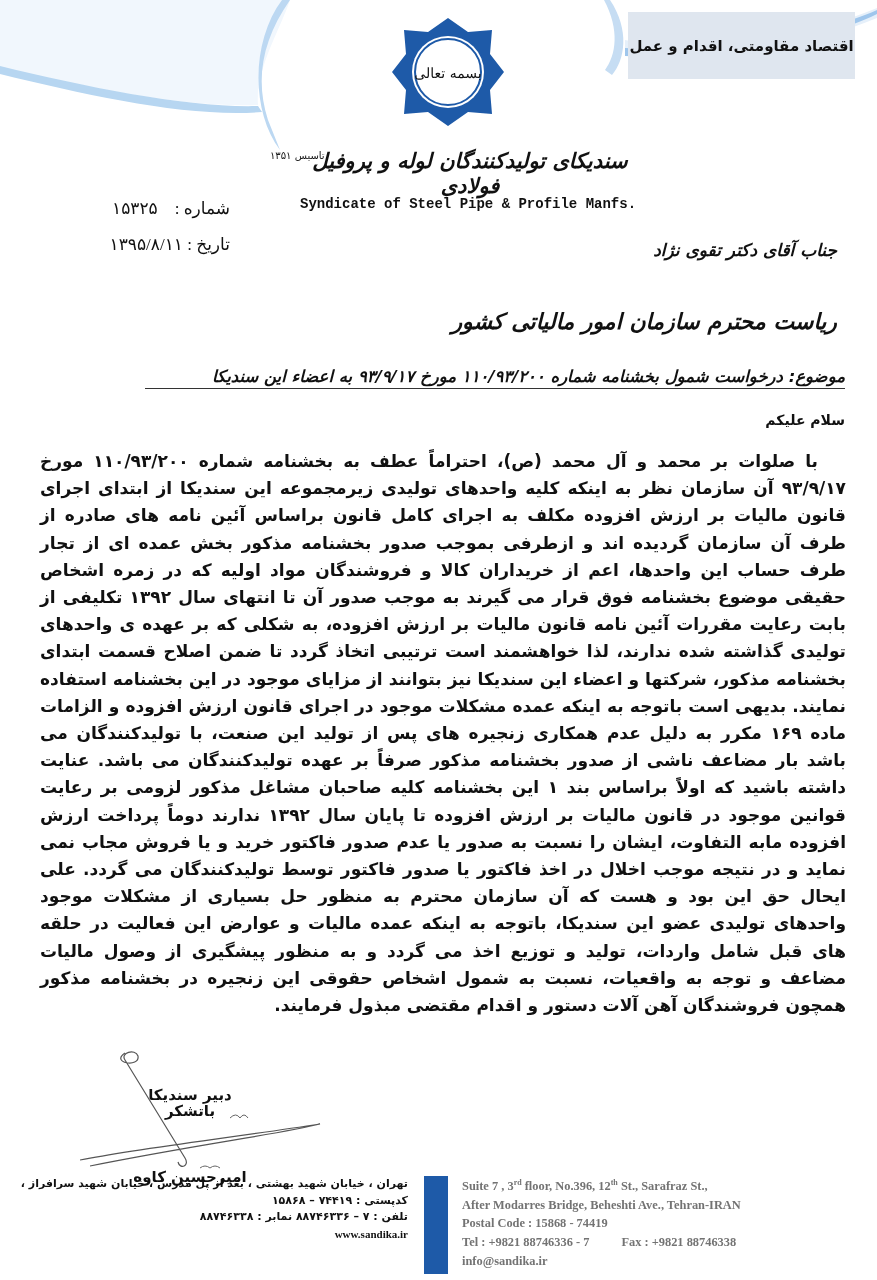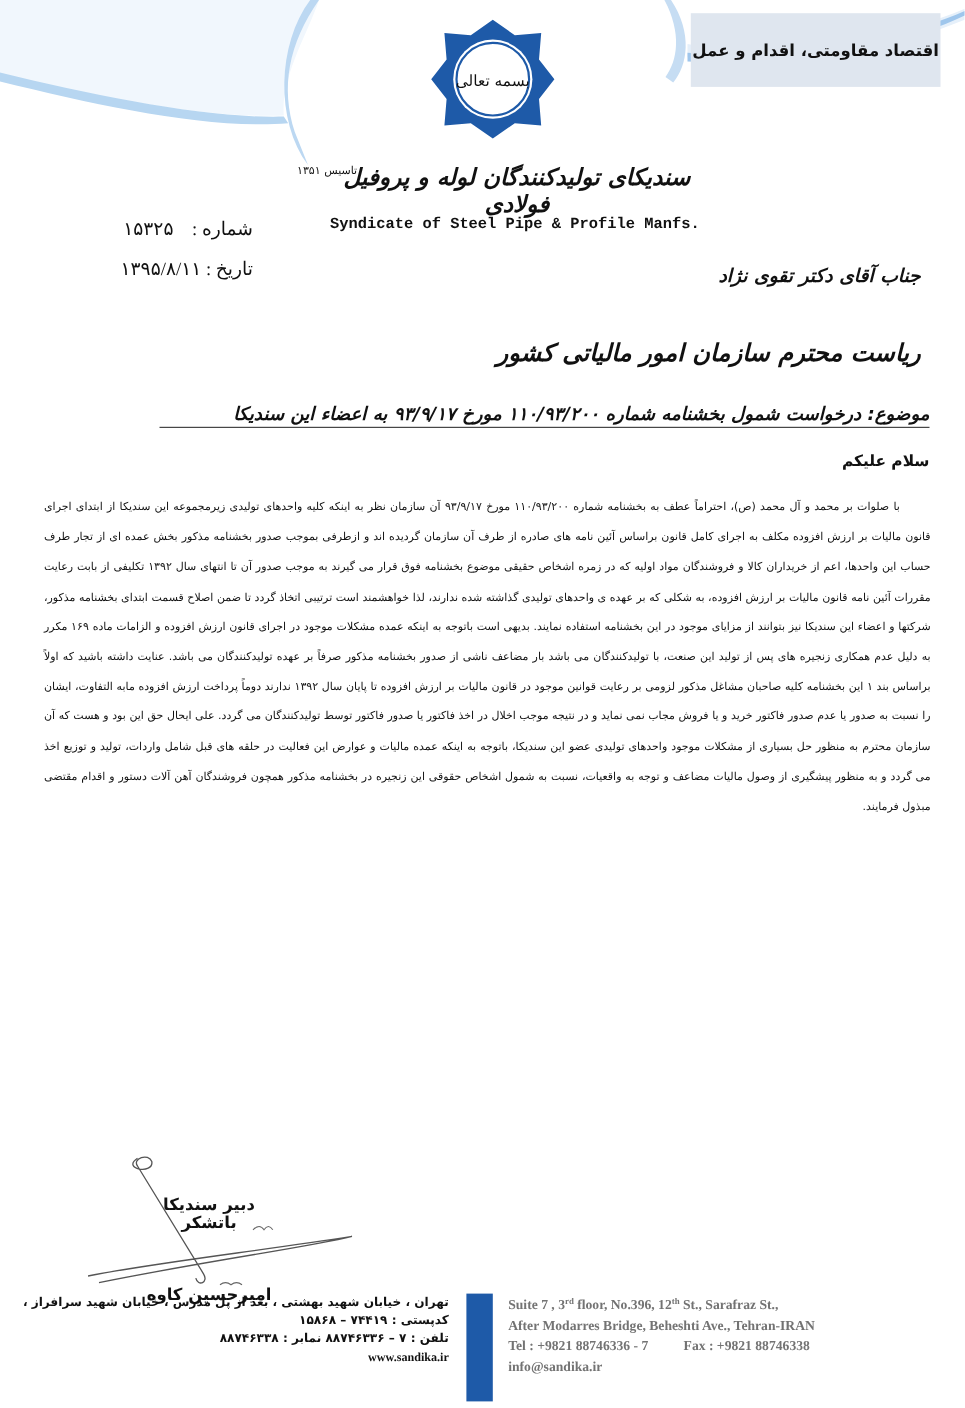--- a/index.html
+++ b/index.html
@@ -17,21 +17,21 @@
             font-family:Liberation Mono, monospace; font-weight:bold; font-size:14px; }
   .meta { position:absolute; left:70px; width:160px; direction:rtl; font-family:"Liberation Serif", serif; font-size:17px; }
   .addr1 { position:absolute; right:40px; top:240px; direction:rtl; font-family:"DejaVu Serif", serif;
            font-style:italic; font-weight:bold; font-size:17px; }
   .addr2 { position:absolute; right:40px; top:308px; direction:rtl; font-family:"DejaVu Serif", serif;
            font-style:italic; font-weight:bold; font-size:22px;margin-left:12px; }
   .subject { position:absolute; right:32px; top:367px; width:700px; direction:rtl; text-align:right;
              font-weight:bold; font-style:italic; font-size:16.5px; padding-bottom:2px; border-bottom:1.5px solid #333; }
   .greeting { position:absolute; right:32px; top:412px; direction:rtl; font-weight:bold; font-size:14px; }
   .body-text { position:absolute; left:40px; top:448px; width:806px; direction:rtl; text-align:justify;
-               text-align-last:right; font-weight:normal; font-size:10px; line-height:27.2px; text-indent:28px; }
+               text-align-last:right; font-weight:bold; font-size:17px; line-height:27.2px; text-indent:28px; }
   .sign { position:absolute; left:120px; width:140px; text-align:center; direction:rtl; font-weight:bold; font-size:15px;margin-top:35px; }
   .signature { position:absolute; left:80px; top:1048px; width:250px; height:130px; }
   .footer-fa { position:absolute; left:10px; top:1176px; width:398px; direction:rtl; text-align:right;
                font-weight:bold; font-size:11px; line-height:16.5px; }
   .footer-bar { position:absolute; left:424px; top:1176px; width:24px; height:98px; background:#1e5aa8; }
   .footer-en { position:absolute; left:462px; top:1174px; font-family:"Liberation Serif", serif; font-weight:bold;
                font-size:12.4px; line-height:18.6px; color:#737373; }
   .web { font-family:"Liberation Serif", serif; }
   sup { font-size:8px; }
 </style>
@@ -98,15 +98,16 @@
 <div class="footer-fa">
   <div>تهران ، خیابان شهید بهشتی ، بعد از پل مدرس ، خیابان شهید سرافراز ،</div>
   <div>کدپستی : ۷۴۴۱۹ – ۱۵۸۶۸</div>
   <div>تلفن : ۷ – ۸۸۷۴۶۳۳۶     نمابر : ۸۸۷۴۶۳۳۸</div>
   <div class="web">www.sandika.ir</div>
 </div>
 <div class="footer-bar"></div>
 <div class="footer-en">
   <div><span>Suite 7 , 3</span><sup>rd</sup><span> floor, No.396, 12</span><sup>th</sup><span> St., Sarafraz St.,</span></div>
   <div>After Modarres Bridge, Beheshti Ave., Tehran-IRAN</div>
+  <div>Postal Code : 15868 - 74419</div>
   <div><span>Tel : +9821 88746336 - 7</span><span style="display:inline-block;width:32px;"></span><span>Fax : +9821 88746338</span></div>
   <div>info@sandika.ir</div>
 </div>
 
 </body></html>

